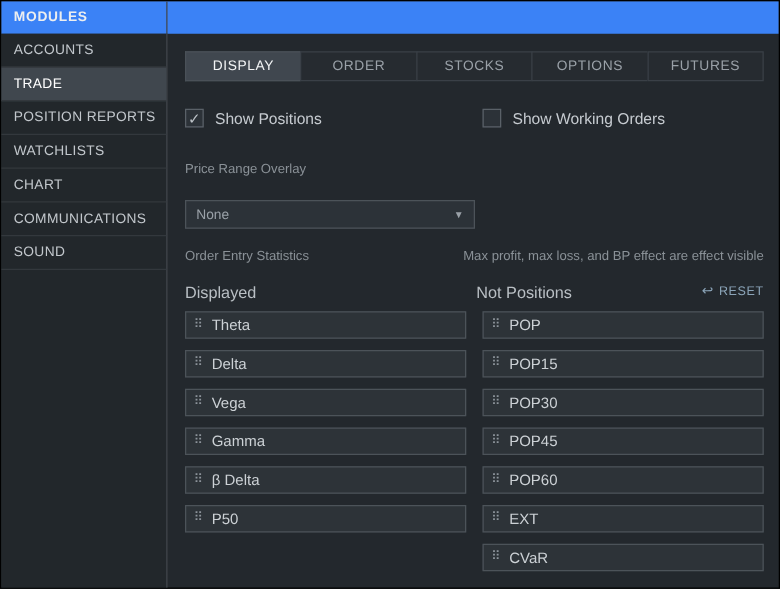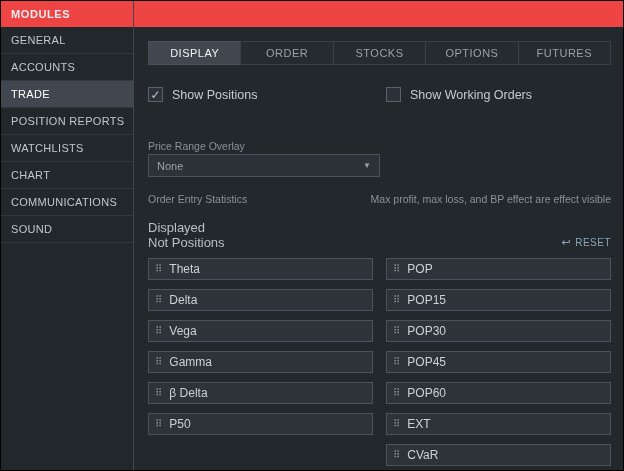--- a/index.html
+++ b/index.html
@@ -1,18 +1,18 @@
 <!DOCTYPE html>
 <html><head>
 <meta charset="utf-8">
 <style>
   html,body{margin:0;padding:0;background:#101315;}
   .app{width:624px;height:471px;position:relative;background:#23282d;font-family:"Liberation Sans",sans-serif;color:#c6cbd0;overflow:hidden;box-sizing:border-box;border:1px solid #000;}
   
-  .titlebar{display:flex;height:26px;background:#ef4444;align-items:stretch;}
+  .titlebar{display:flex;height:26px;background:#3b82f6;align-items:stretch;}
   .tb-left{width:133px;box-sizing:border-box;border-right:1px solid #42474d;display:flex;align-items:center;padding-left:10px;font-size:11px;letter-spacing:.6px;color:#eceef0;font-weight:bold;}
   .tb-right{flex:1;display:flex;align-items:center;padding:0 10px 0 13px;font-size:11px;letter-spacing:.6px;color:#eceef0;font-weight:bold;}
   .tb-spacer{flex:1;}
   .close{font-size:13px;color:#ffffff;cursor:pointer;font-weight:bold;line-height:1;}
   
   .body{display:flex;height:445px;}
   .sidebar{width:133px;box-sizing:border-box;border-right:1px solid #42474d;background:#22272b;flex:none;}
   .side-item{height:26px;display:flex;align-items:center;padding-left:10px;font-size:11px;color:#c2c7cc;border-bottom:1px solid #33383d;cursor:pointer;letter-spacing:.3px;}
   .side-item.selected{background:#40474e;color:#ffffff;}
   .main{flex:1;padding:14px 12px 0 14px;box-sizing:border-box;min-width:0;}
@@ -21,29 +21,29 @@
   .tab{flex:1;height:24px;display:flex;align-items:center;justify-content:center;font-size:11px;letter-spacing:.5px;color:#9aa1a8;background:#262b30;border:1px solid #3a4047;border-right:none;cursor:pointer;box-sizing:border-box;}
   .tab:last-child{border-right:1px solid #3a4047;}
   .tab.active{background:#40474f;color:#f2f4f5;border-color:#4a5158;}
   
   .checkrow{display:grid;grid-template-columns:1fr 1fr;column-gap:13px;margin-top:22px;}
   .check{display:flex;align-items:center;gap:9px;font-size:12.5px;color:#c6cbd0;cursor:pointer;}
   .box{width:15px;height:15px;box-sizing:border-box;background:#2c3238;border:1px solid #5a6168;display:flex;align-items:center;justify-content:center;flex:none;}
   .mark{font-size:12px;color:#bdc3c8;display:none;line-height:1;}
   .check.checked .mark{display:block;}
   
-  .small-label{font-size:10.5px;color:#8a9197;margin-top:38px;}
-  .dropdown{margin-top:2px;width:232px;height:23px;box-sizing:border-box;background:#2c3238;border:1px solid #4c5359;display:flex;align-items:center;padding:0 8px;font-size:11px;color:#9aa1a8;cursor:pointer;}
+  .small-label{font-size:10.5px;color:#8a9197;margin-top:27px;}
+  .dropdown{margin-top:19px;width:232px;height:23px;box-sizing:border-box;background:#2c3238;border:1px solid #4c5359;display:flex;align-items:center;padding:0 8px;font-size:11px;color:#9aa1a8;cursor:pointer;}
   .dd-value{flex:1;}
   .chev{font-size:8px;color:#9aa1a8;}
   
   .section-row{display:flex;align-items:baseline;margin-top:16px;}
   .section-row .note{flex:1;text-align:right;font-size:10.5px;color:#8a9197;}
   .section-row .small-label{margin-top:0;}
-  .col-heads{display:grid;grid-template-columns:1fr;column-gap:3px;margin-top:15px;align-items:center;}
+  .col-heads{display:grid;grid-template-columns:1fr 1fr;column-gap:3px;margin-top:15px;align-items:center;}
   .col-title{font-size:13px;color:#b9bfc4;}
   .head-right{display:flex;align-items:center;}
   .head-right .col-title{flex:1;}
   .reset{display:flex;align-items:center;gap:4px;font-size:10px;letter-spacing:.5px;color:#8ba4b8;cursor:pointer;}
   .reset-arrow{font-size:11px;line-height:1;}
   
   .lists{display:grid;grid-template-columns:1fr 1fr;column-gap:13px;margin-top:8px;align-items:start;}
   .stat-list{display:flex;flex-direction:column;}
   .stat-item{height:22px;box-sizing:border-box;background:#2d3338;border:1px solid #4c5359;display:flex;align-items:center;gap:7px;padding:0 6px;margin-bottom:9px;font-size:12px;color:#ccd1d5;cursor:grab;}
   .handle{font-size:10px;color:#8c939a;line-height:1;flex:none;}
@@ -54,23 +54,20 @@
 <div class="app">
 
   <div class="titlebar">
     <div class="tb-left">MODULES</div>
   </div>
 
   <div class="body">
 
     <div class="sidebar">
 
-        <div class="side-item">
-          <span>GENERAL</span>
-        </div>
 
         <div class="side-item">
           <span>ACCOUNTS</span>
         </div>
 
         <div class="side-item selected">
           <span>TRADE</span>
         </div>
 
         <div class="side-item">

